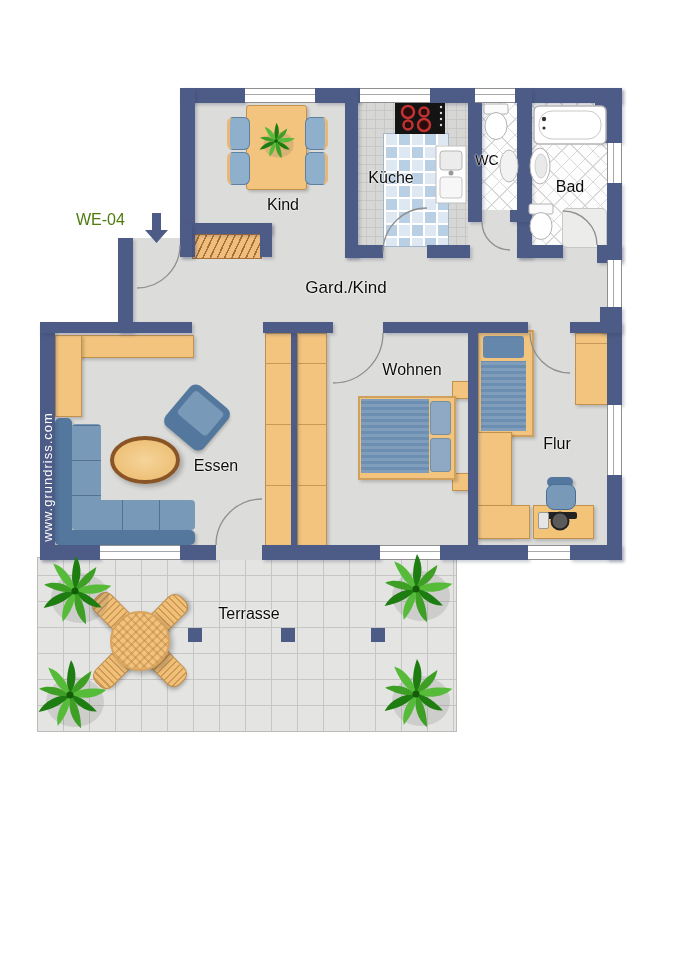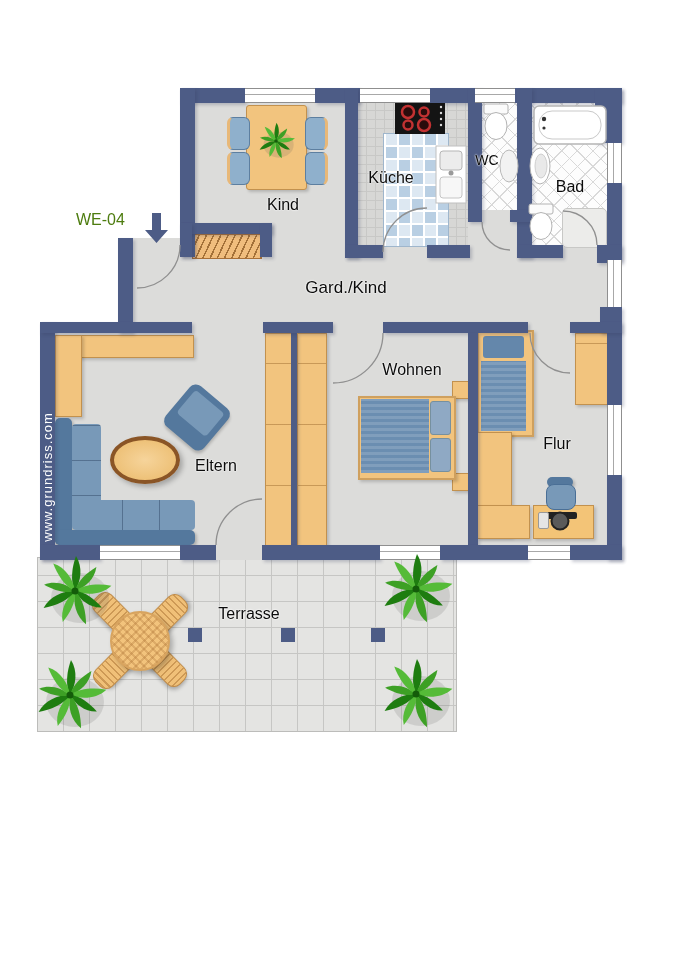--- a/index.html
+++ b/index.html
@@ -265,20 +265,20 @@
     <use href="#palm" transform="translate(416,694)"></use>
 
     <polygon points="152,213 161,213 161,230 168,230 156.5,243 145,230 152,230" fill="#4d5c86"></polygon>
   </svg>
 
   <div class="label" style="left:283px;top:205px;">Kind</div>
   <div class="label" style="left:391px;top:178px;">Küche</div>
   <div class="label" style="left:487px;top:160px;font-size:14px;text-align:center;">WC</div>
   <div class="label" style="left:570px;top:187px;">Bad</div>
   <div class="label" style="left:346px;top:288px;font-size:17px;">Gard./Kind</div>
-  <div class="label" style="left:216px;top:466px;">Eltern</div>
+  <div class="label" style="left:216px;top:466px;">Essen</div>
   <div class="label" style="left:412px;top:370px;">Wohnen</div>
   <div class="label" style="left:557px;top:444px;">Flur</div>
   <div class="label" style="left:249px;top:614px;">Terrasse</div>
 
   <div id="unit-label">WE-04</div>
   <div id="watermark">www.grundriss.com</div>
 </div>
 
 </body></html>

